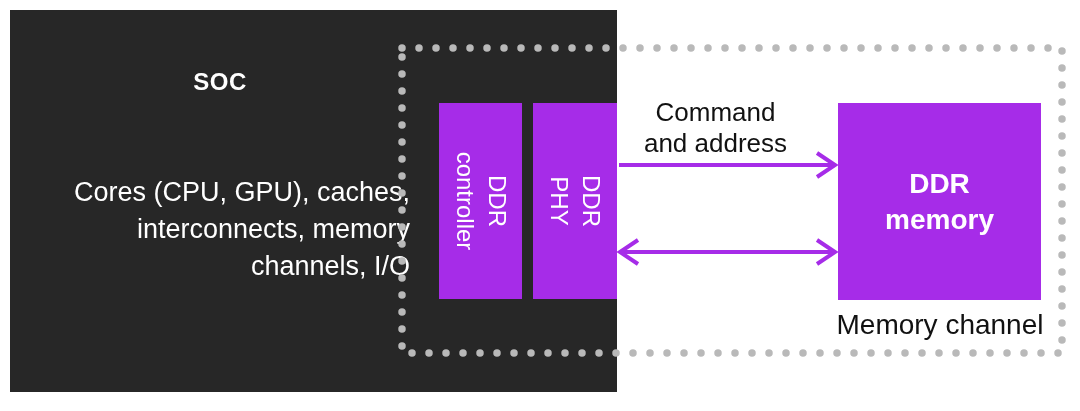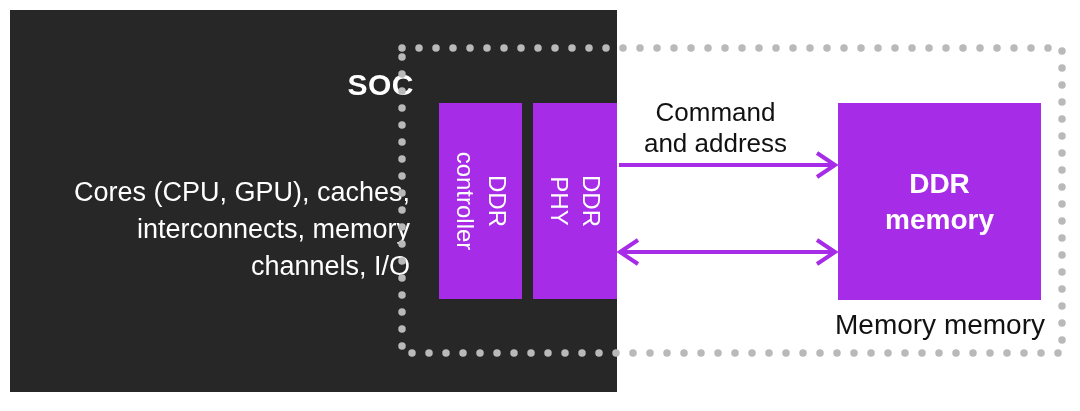--- a/index.html
+++ b/index.html
@@ -17,25 +17,25 @@
 
   
   .soc-box {
     position: absolute;
     left: 10px; top: 10px;
     width: 607px; height: 382px;
     background: #272727;
   }
   .soc-title {
     position: absolute;
-    left: 4px; top: 58px;
+    left: 10px; top: 58px;
     width: 400px;
-    text-align: right;
+    text-align: center;
     color: #ffffff;
-    font-size: 30px;
+    font-size: 24px;
     font-weight: 700;
     letter-spacing: 0.5px;
   }
   .soc-desc {
     position: absolute;
     left: 0; top: 164px;
     width: 400px;
     text-align: right;
     color: #ffffff;
     font-size: 27px;
@@ -141,15 +141,15 @@
   </div>
 
   <div class="block block-memory">
     <span class="memory-label">DDR
 memory</span>
   </div>
 
   <div class="conn-label label-command">Command
 and address</div>
 
-  <div class="memory-channel-label">Memory memory</div>
+  <div class="memory-channel-label">Memory channel</div>
 
 </div>
 
 </body></html>

